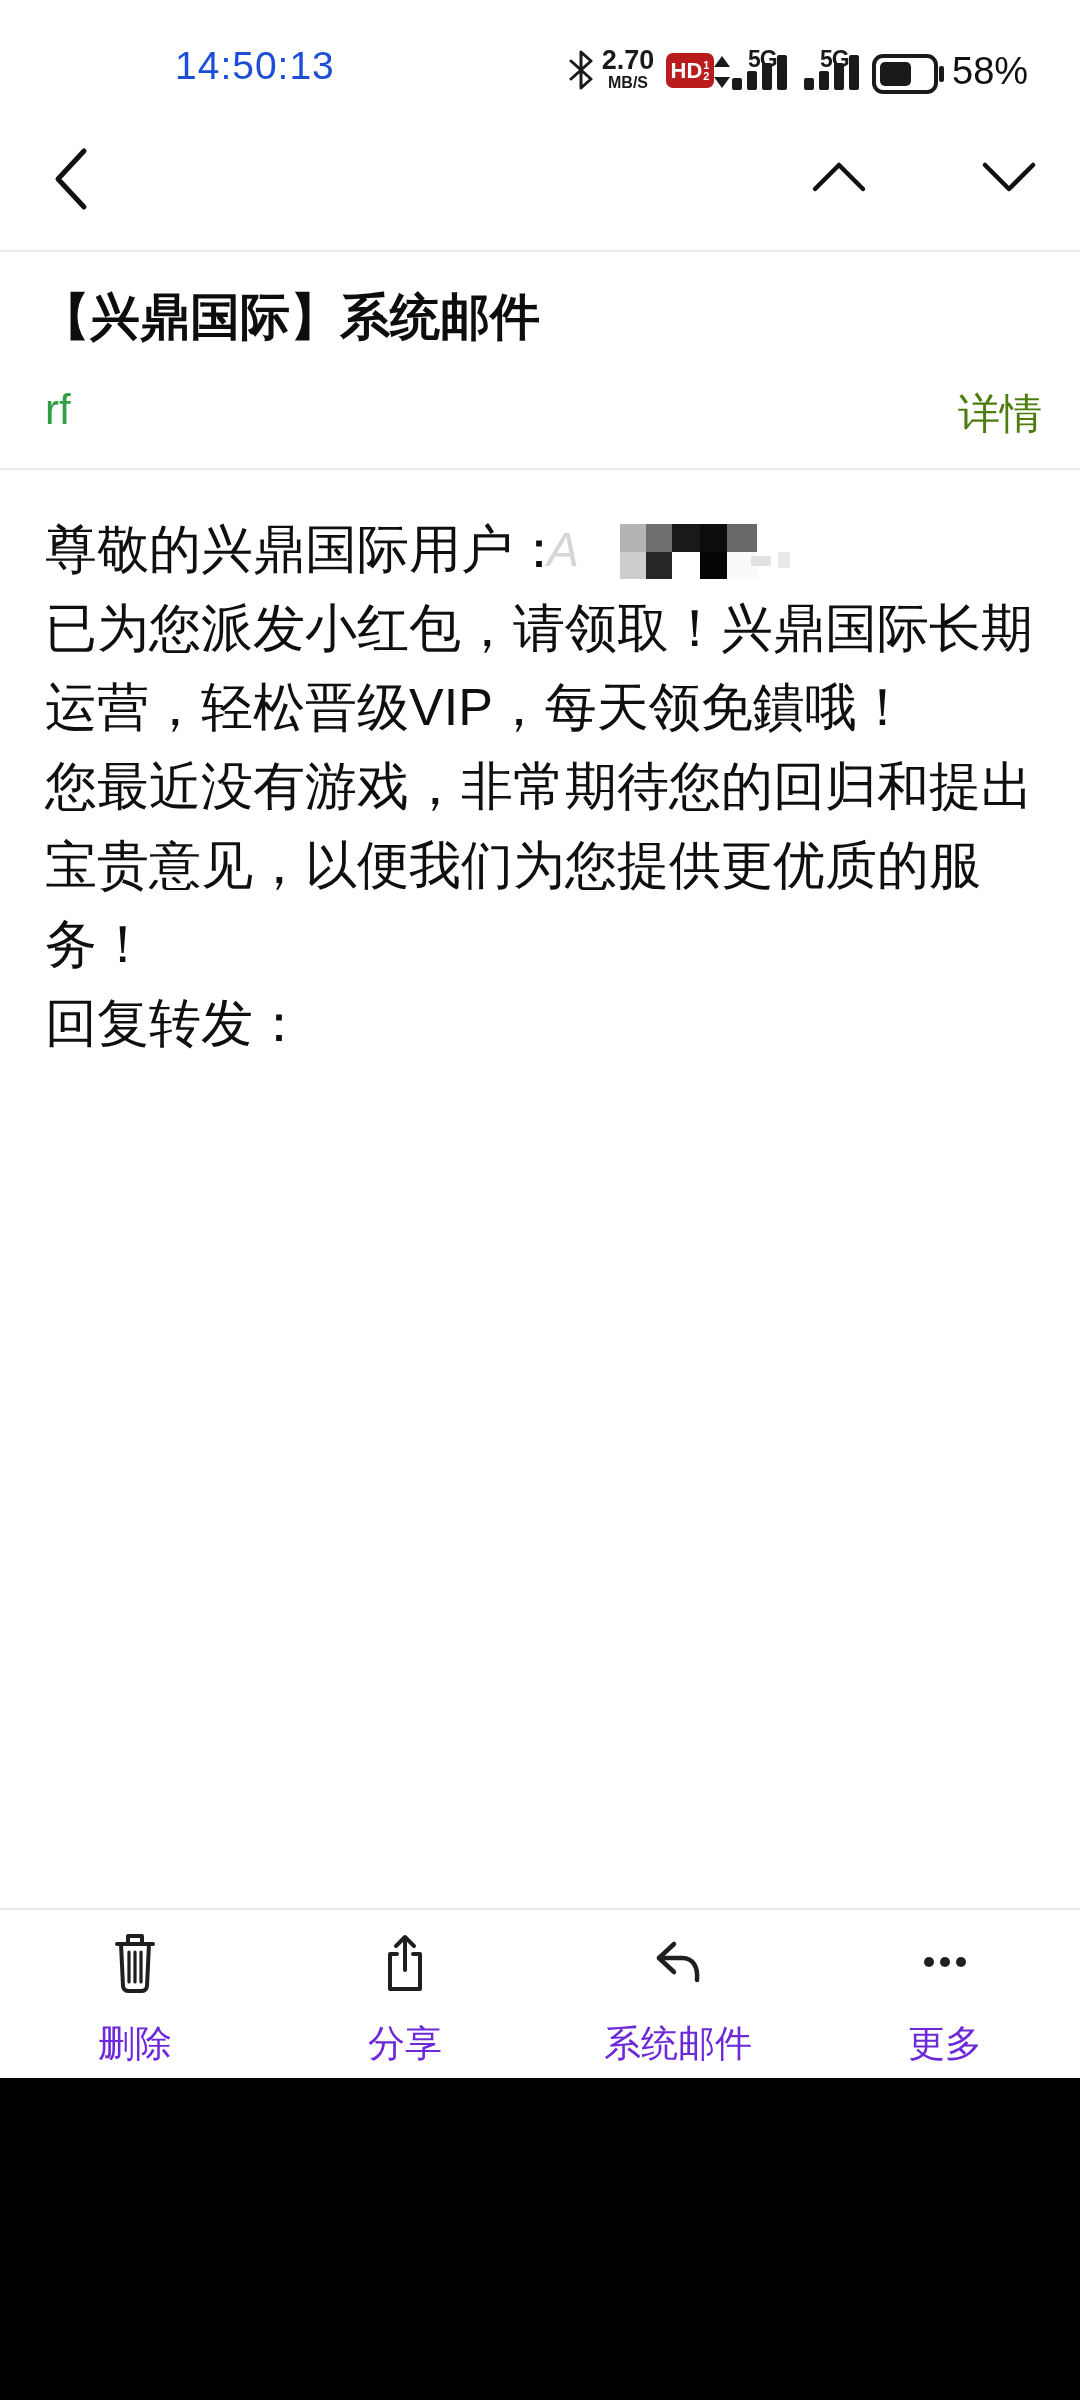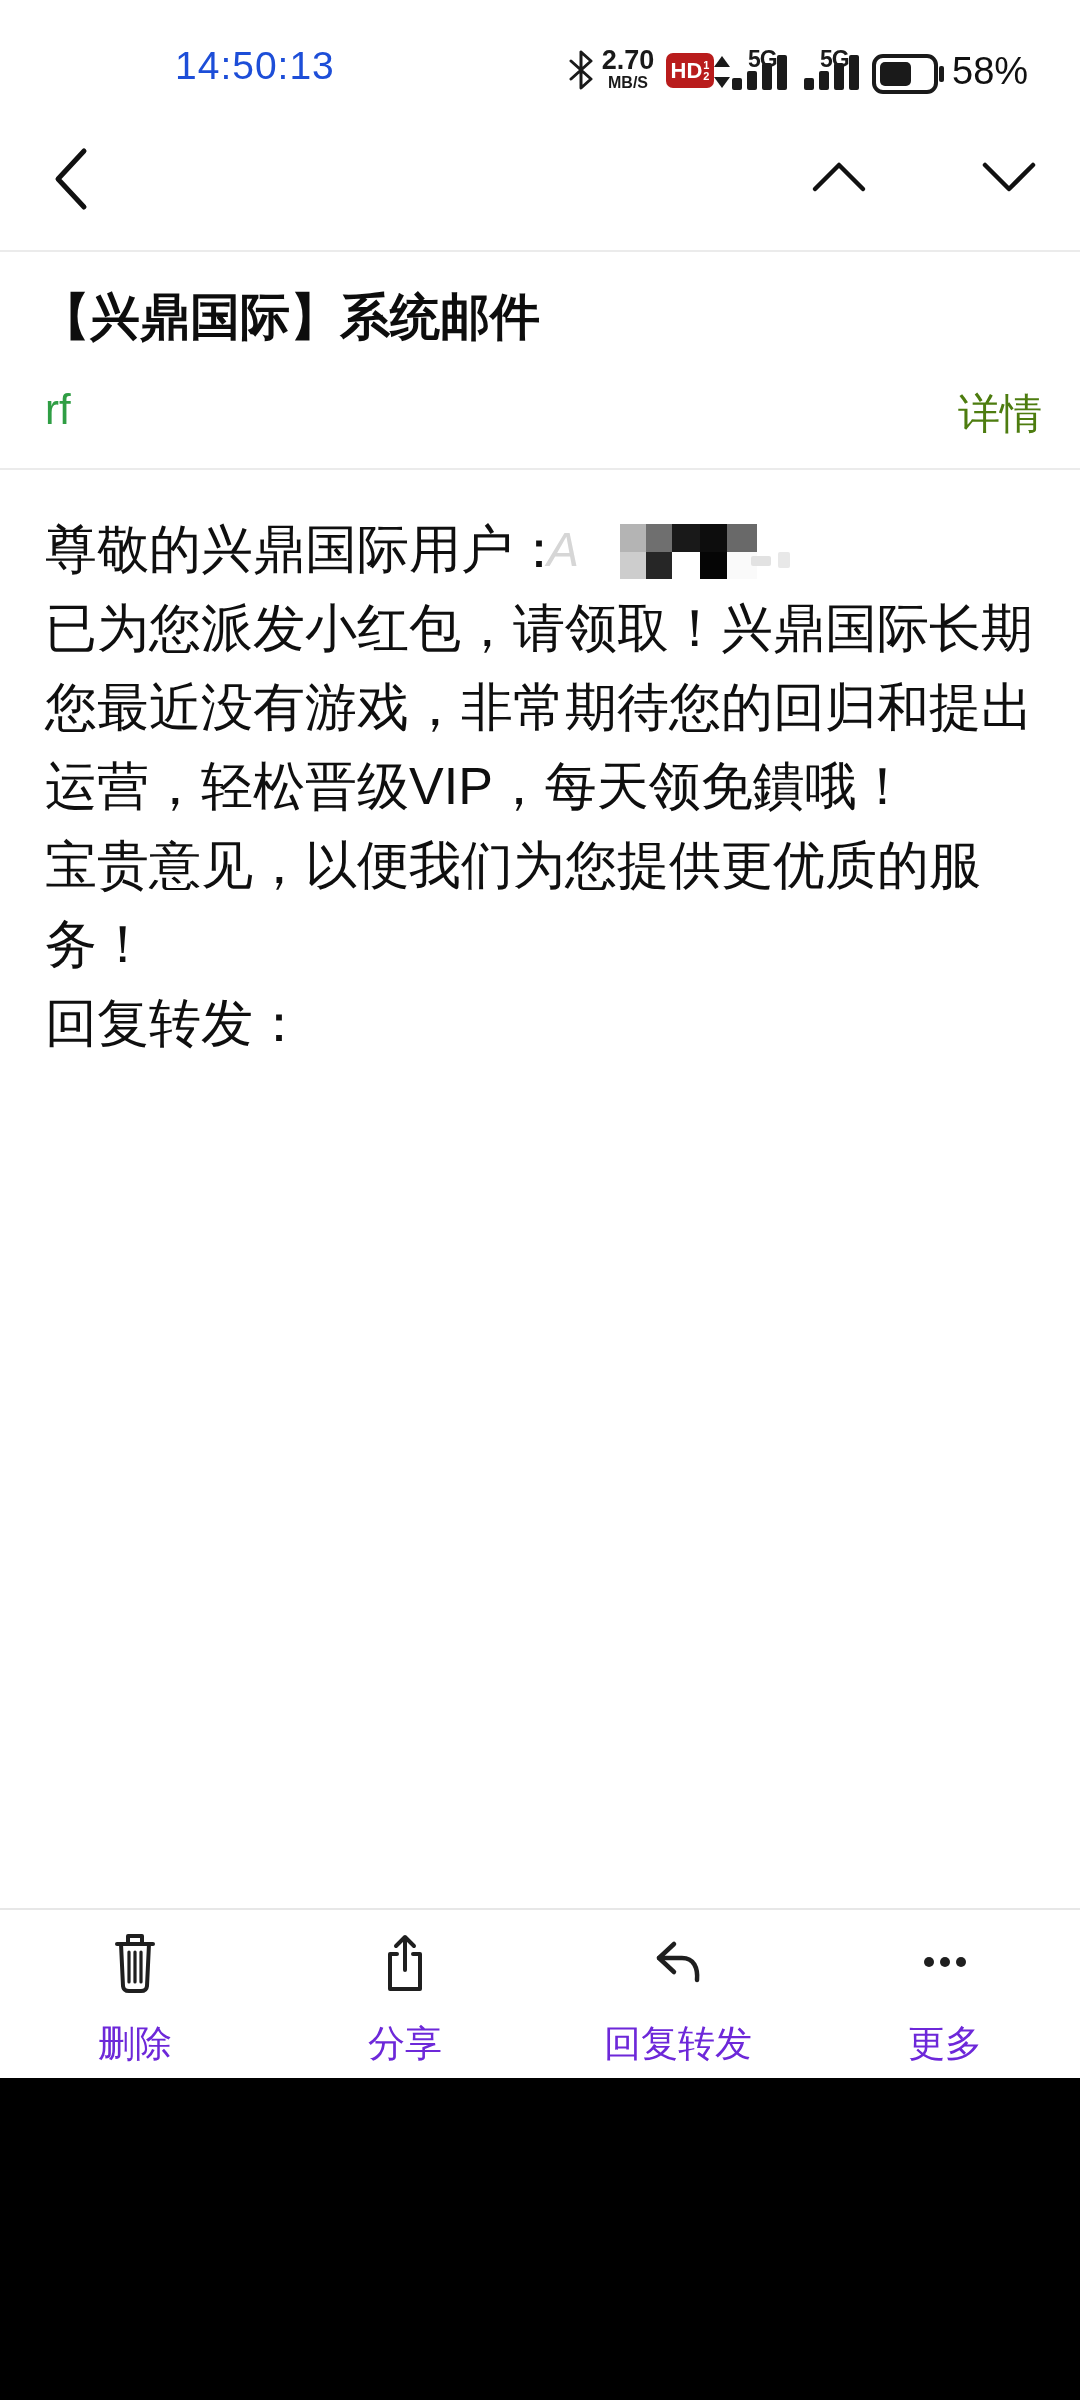--- a/index.html
+++ b/index.html
@@ -164,22 +164,22 @@
         <i></i>
         <i></i>
         <i></i>
         <i></i>
         <i></i>
     </span>
     <span class="remnant1"></span>
     <span class="remnant2"></span>
   </div>
   <div class="bline">已为您派发小红包，请领取！兴鼎国际长期</div>
+  <div class="bline">运营，轻松晋级VIP，每天领免鐀哦！</div>
   <div class="bline">您最近没有游戏，非常期待您的回归和提出</div>
-  <div class="bline">运营，轻松晋级VIP，每天领免鐀哦！</div>
   <div class="bline">宝贵意见，以便我们为您提供更优质的服</div>
   <div class="bline">务！</div>
   <div class="bline">回复转发：</div>
 </div>
 
 <div class="hairline hl3"></div>
 
 <div class="tool-item t1">
   <span>
     <svg width="64" height="68" viewBox="0 0 64 68">
@@ -202,21 +202,21 @@
   <span class="lbl">分享</span>
 </div>
 
 <div class="tool-item t3">
   <span>
     <svg width="64" height="68" viewBox="0 0 64 68">
       <path d="M28 14 L13 28 L28 42" fill="none" stroke="#1f1f1f" stroke-width="4.5" stroke-linecap="round" stroke-linejoin="round"></path>
       <path d="M13 28 H36 C48 28 52 38 51 50" fill="none" stroke="#1f1f1f" stroke-width="4.5" stroke-linecap="round"></path>
     </svg>
   </span>
-  <span class="lbl">回复转发</span>
+  <span class="lbl">系统邮件</span>
 </div>
 
 <div class="tool-item t4">
   <span>
     <svg width="64" height="68" viewBox="0 0 64 68">
       <circle cx="16" cy="32" r="5" fill="#1f1f1f"></circle>
       <circle cx="32" cy="32" r="5" fill="#1f1f1f"></circle>
       <circle cx="48" cy="32" r="5" fill="#1f1f1f"></circle>
     </svg>
   </span>

